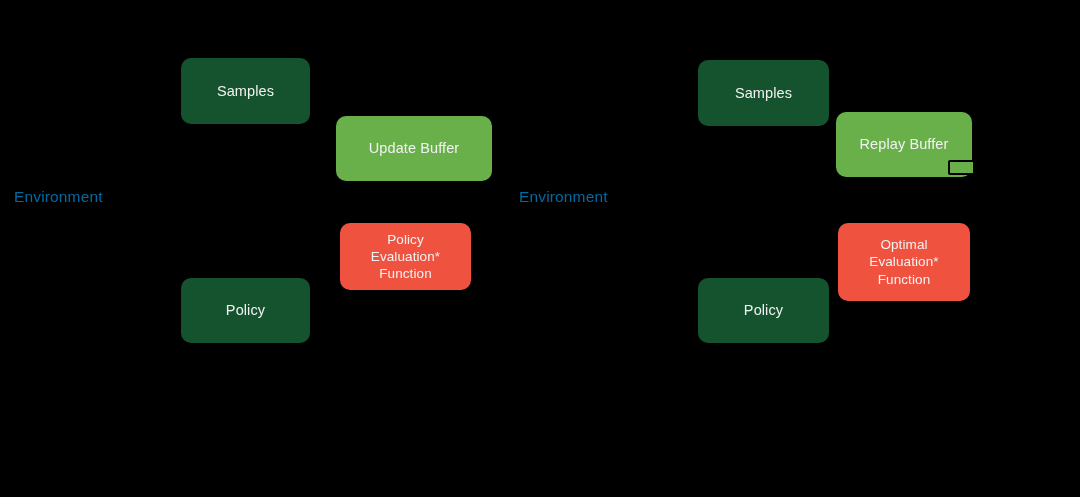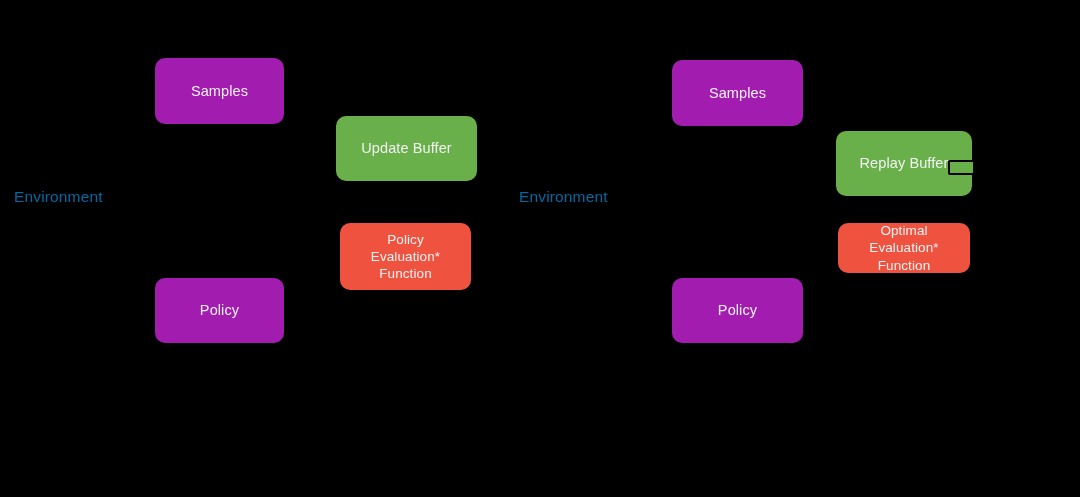--- a/index.html
+++ b/index.html
@@ -24,21 +24,21 @@
     border-radius: 10px;
     display: flex;
     align-items: center;
     justify-content: center;
     text-align: center;
     color: #f2f2f2;
     line-height: 1.28;
     letter-spacing: 0.1px;
     -webkit-font-smoothing: antialiased;
   }
-  .node-gray   { background: #a21caf; }
+  .node-gray   { background: #14532d; margin-left: 26px; }
   .node-green  { background: #69b04b; }
   .node-red    { background: #ef5340; }
 
   .node-label {
     display: block;
     white-space: pre-line;
     padding: 0 6px;
   }
   .size-single { font-size: 14.5px; }
   .size-multi  { font-size: 13.5px; }
@@ -65,47 +65,47 @@
 <body>
 
 <div id="canvas">
 
   <div class="env-label" style="left:14px; top:188px;">Environment</div>
 
   <div class="node node-gray" style="left:155px; top:58px; width:129px; height:66px;">
     <span class="node-label size-single">Samples</span>
   </div>
 
-  <div class="node node-green" style="left:336px; top:116px; width:141px; height:65px;">
+  <div class="node node-green" style="left:336px; top:116px; width:156px; height:65px;">
     <span class="node-label size-single">Update Buffer</span>
   </div>
 
   <div class="node node-red" style="left:340px; top:223px; width:131px; height:67px;">
     <span class="node-label size-multi">Policy
 Evaluation*
 Function</span>
   </div>
 
   <div class="node node-gray" style="left:155px; top:278px; width:129px; height:65px;">
     <span class="node-label size-single">Policy</span>
   </div>
 
   <div class="env-label" style="left:519px; top:188px;">Environment</div>
 
   <div class="node node-gray" style="left:672px; top:60px; width:131px; height:66px;">
     <span class="node-label size-single">Samples</span>
   </div>
 
-  <div class="node node-green" style="left:836px; top:131px; width:136px; height:65px;">
+  <div class="node node-green" style="left:836px; top:112px; width:136px; height:65px;">
     <span class="node-label size-single">Replay Buffer</span>
   </div>
 
   <div class="buffer-tab" style="left:948px; top:160px; width:27px; height:15px;"></div>
 
-  <div class="node node-red" style="left:838px; top:223px; width:132px; height:50px;">
+  <div class="node node-red" style="left:838px; top:223px; width:132px; height:78px;">
     <span class="node-label size-multi">Optimal
 Evaluation*
 Function</span>
   </div>
 
   <div class="node node-gray" style="left:672px; top:278px; width:131px; height:65px;">
     <span class="node-label size-single">Policy</span>
   </div>
 
 </div>

